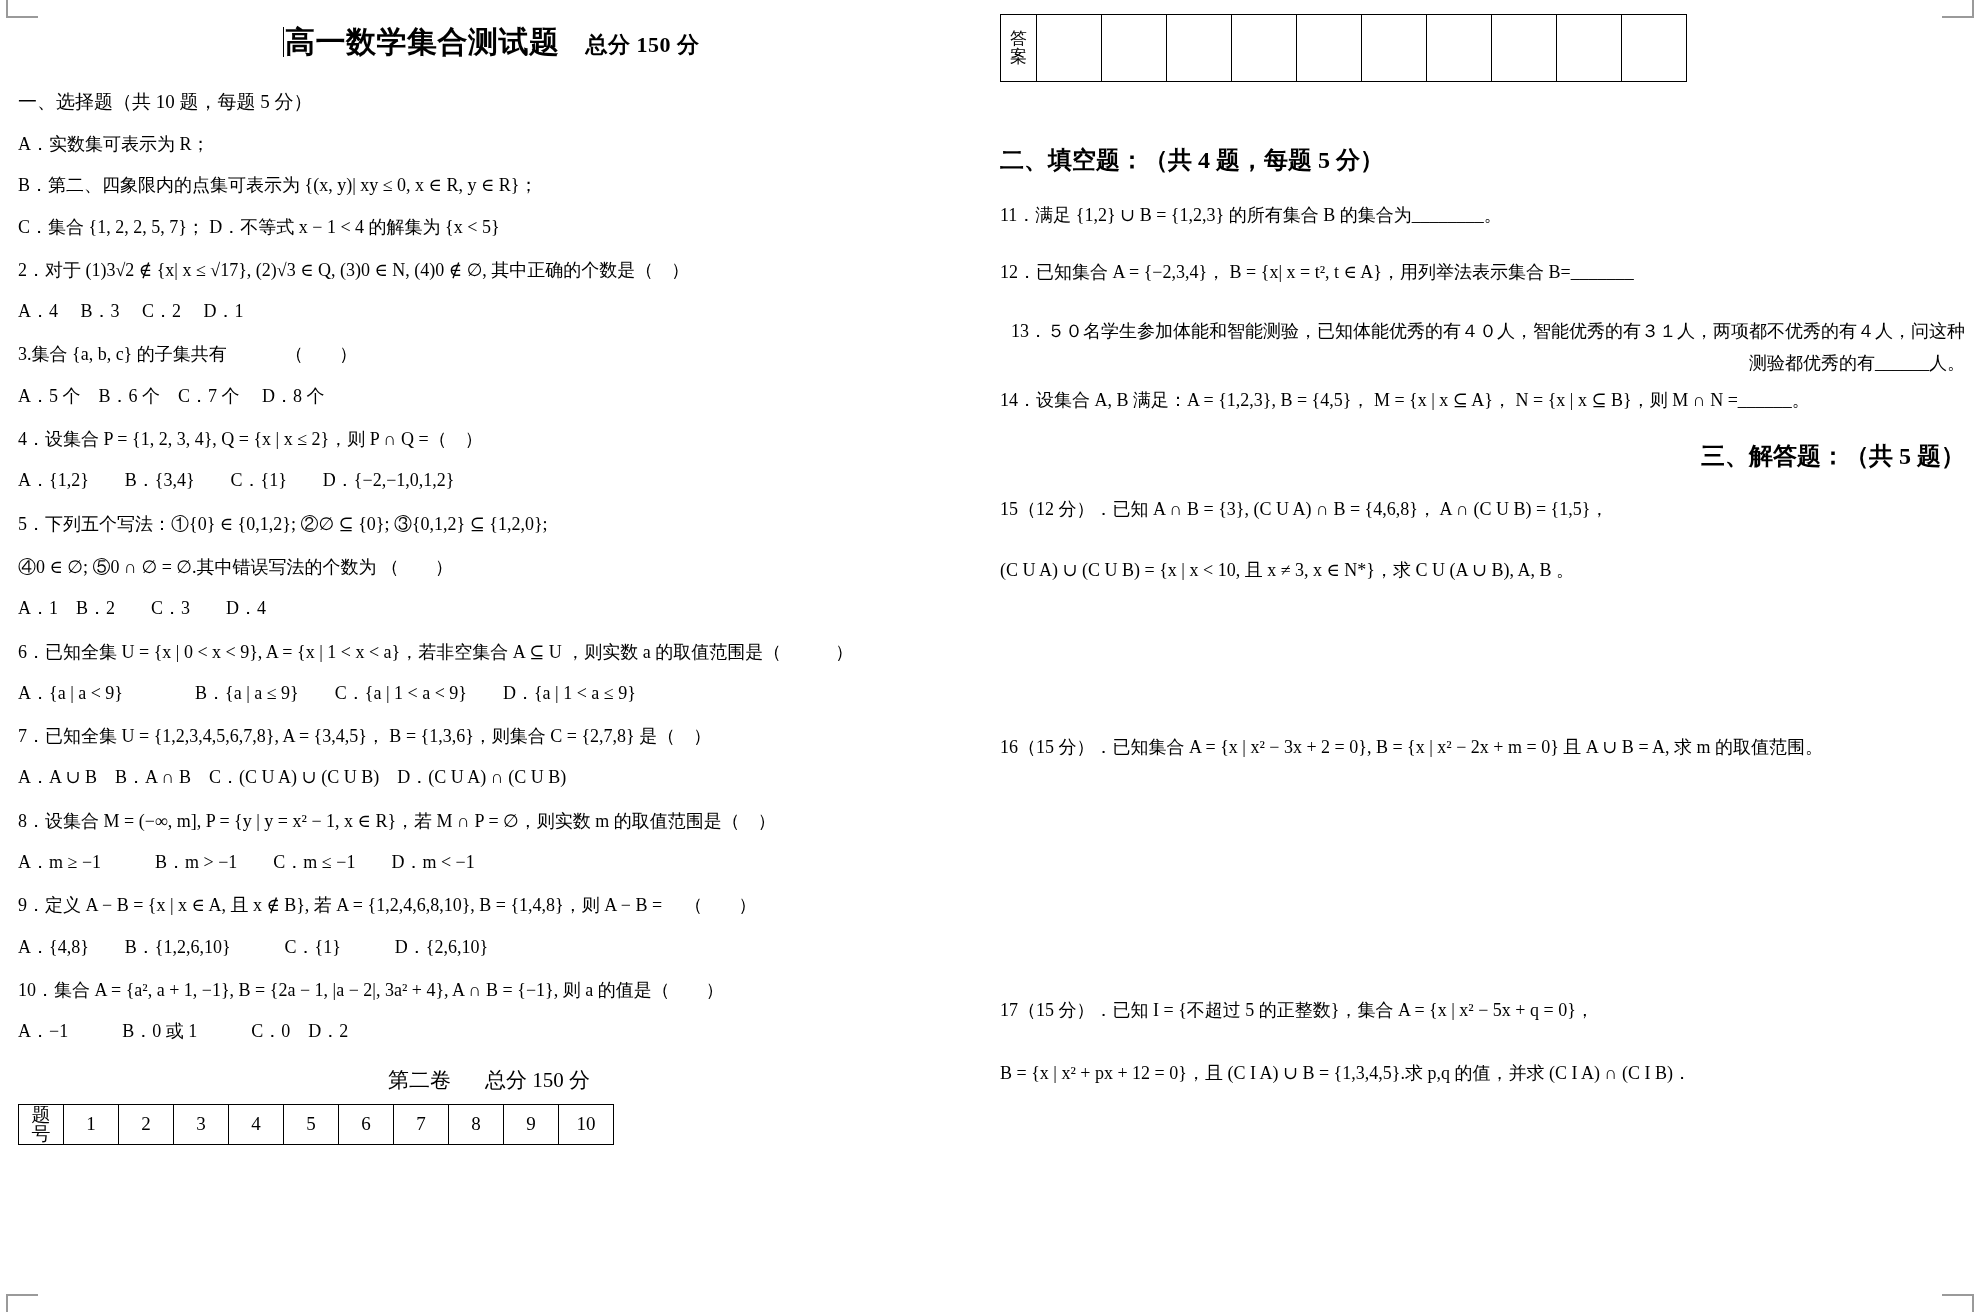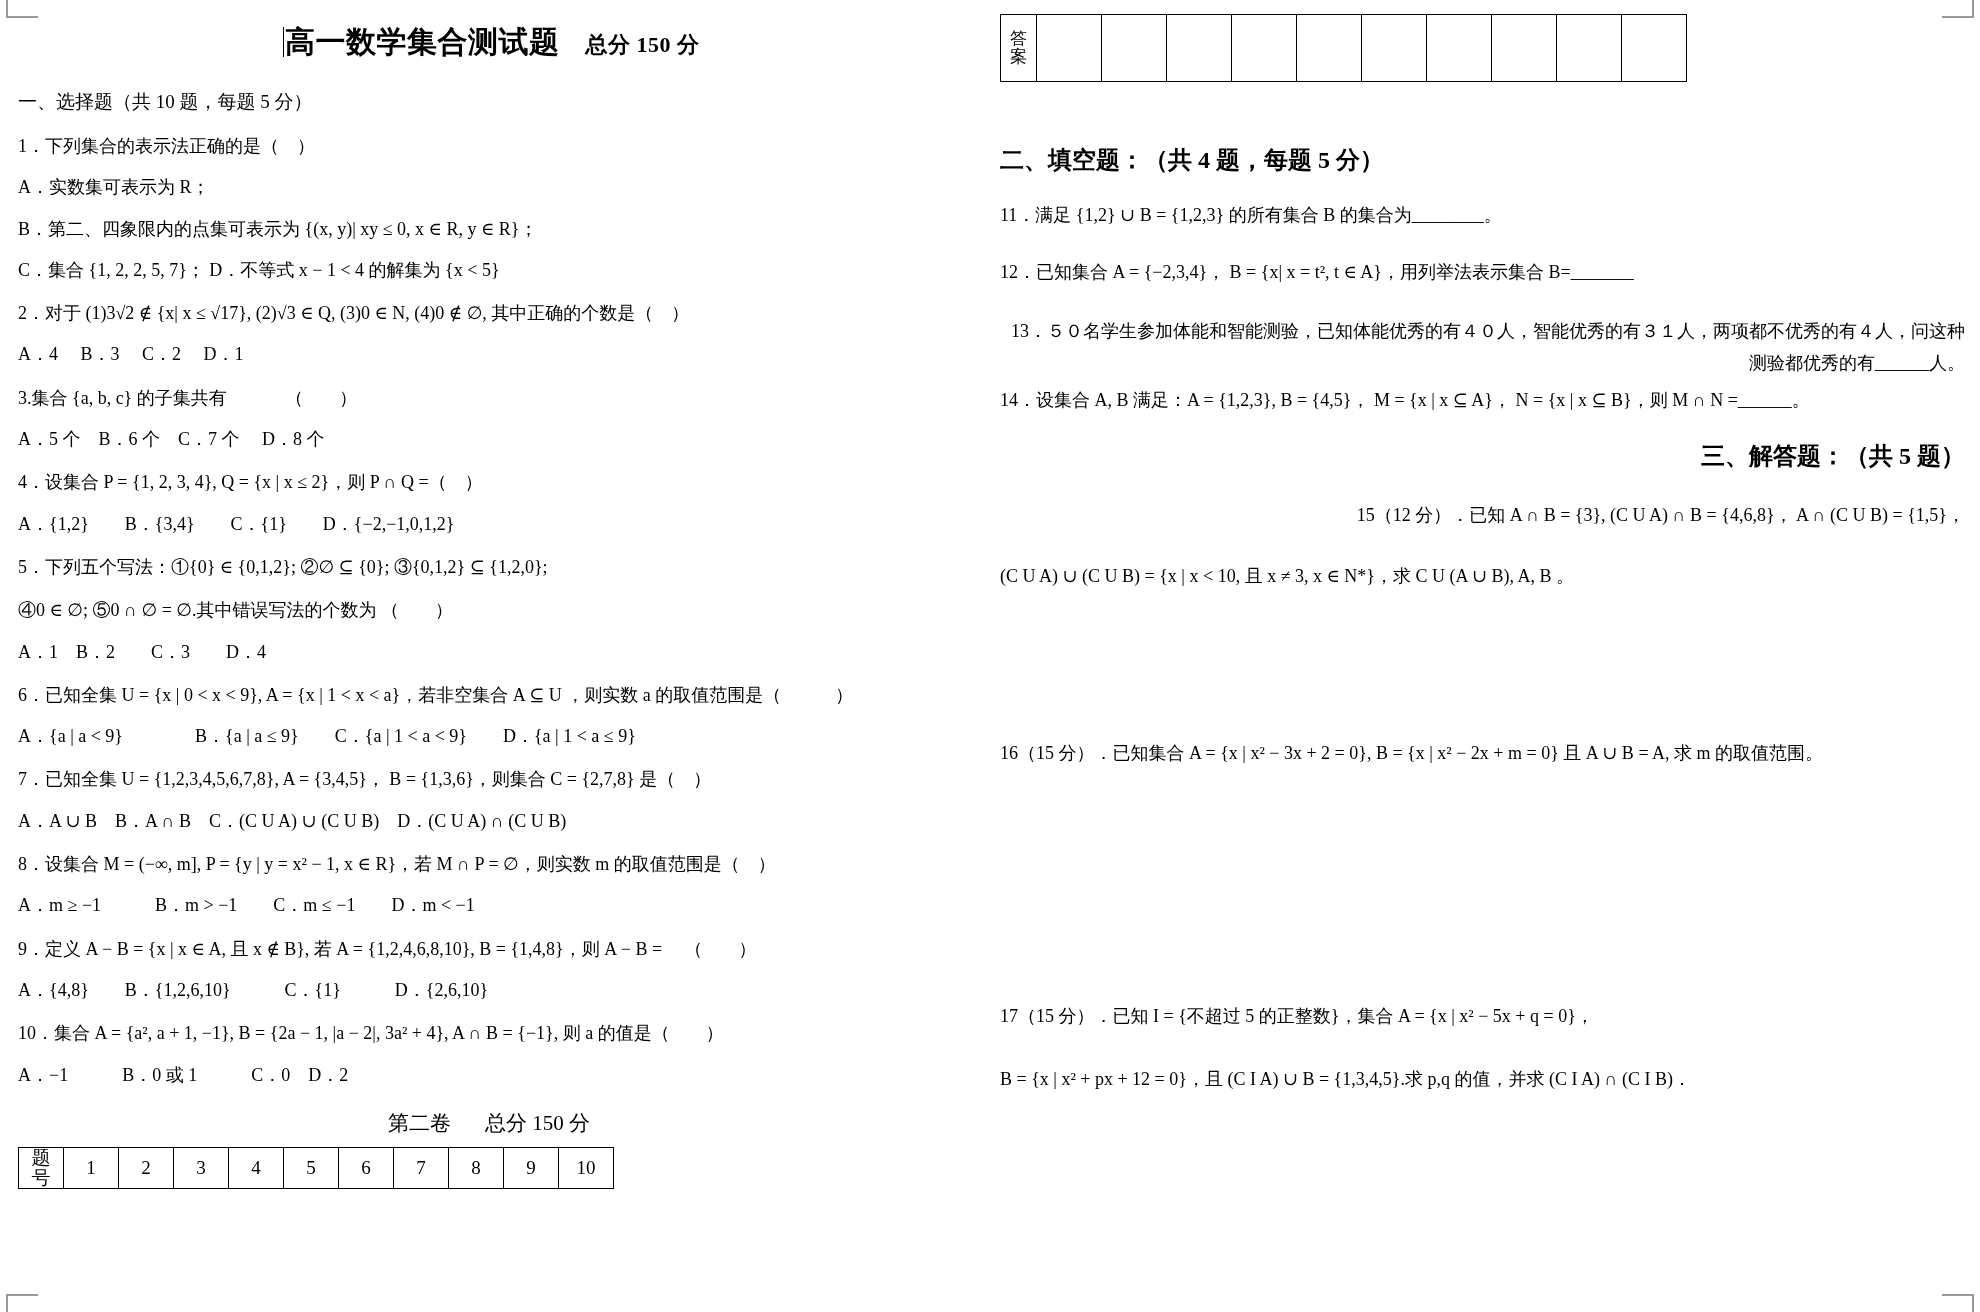--- a/index.html
+++ b/index.html
@@ -155,21 +155,20 @@
 
   <div class="col col-left">
 
     <div class="title">
       <span class="cursor"></span><span>高一数学集合测试题</span><span class="score">总分 150 分</span>
     </div>
 
 
     <div class="sec-head">一、选择题（共 10 题，每题 5 分）</div>
 
-    <div class="q">1．下列集合的表示法正确的是（　）</div>
     <div class="opts">A．实数集可表示为 R；</div>
     <div class="opts">B．第二、四象限内的点集可表示为 {(x, y)| xy ≤ 0, x ∈ R, y ∈ R}；</div>
     <div class="opts">C．集合 {1, 2, 2, 5, 7}；            D．不等式 x − 1 &lt; 4 的解集为 {x &lt; 5}</div>
 
     <div class="q">2．对于 (1)3√2 ∉ {x| x ≤ √17}, (2)√3 ∈ Q, (3)0 ∈ N, (4)0 ∉ ∅, 其中正确的个数是（　）</div>
     <div class="opts">A．4　 B．3　 C．2　 D．1</div>
 
     <div class="q">3.集合 {a, b, c} 的子集共有　　　 （　　）</div>
     <div class="opts">A．5 个　B．6 个　C．7 个　 D．8 个</div>
 
@@ -250,21 +249,21 @@
 
     <div class="sec-head-b">二、填空题：（共 4 题，每题 5 分）</div>
 
     <div class="rq" style="margin-top:26px;">11．满足 {1,2} ∪ B = {1,2,3} 的所有集合 B 的集合为________。</div>
     <div class="rq" style="margin-top:30px;">12．已知集合 A = {−2,3,4}， B = {x| x = t², t ∈ A}，用列举法表示集合 B=_______</div>
     <div class="rq wrap" style="margin-top:30px;text-align:right;">13．５０名学生参加体能和智能测验，已知体能优秀的有４０人，智能优秀的有３１人，两项都不优秀的有４人，问这种测验都优秀的有______人。</div>
     <div class="rq" style="margin-top:8px;">14．设集合 A, B 满足：A = {1,2,3}, B = {4,5}， M = {x | x ⊆ A}， N = {x | x ⊆ B}，则 M ∩ N =______。</div>
 
     <div class="sec-head-b" style="margin-top:26px;text-align:right;">三、解答题：（共 5 题）</div>
 
-    <div class="rq" style="margin-top:30px;text-align:right;">15（12 分）．已知 A ∩ B = {3}, (C U A) ∩ B = {4,6,8}， A ∩ (C U B) = {1,5}，</div>
+    <div class="rq" style="margin-top:24px;">15（12 分）．已知 A ∩ B = {3}, (C U A) ∩ B = {4,6,8}， A ∩ (C U B) = {1,5}，</div>
     <div class="rq" style="margin-top:34px;">(C U A) ∪ (C U B) = {x | x &lt; 10, 且 x ≠ 3, x ∈ N*}，求 C U (A ∪ B), A, B 。</div>
 
     <div class="gap-lg"></div>
 
     <div class="rq">16（15 分）．已知集合 A = {x | x² − 3x + 2 = 0}, B = {x | x² − 2x + m = 0} 且 A ∪ B = A, 求 m 的取值范围。</div>
 
     <div class="gap-lg"></div>
     <div class="gap-md"></div>
 
     <div class="rq">17（15 分）．已知 I = {不超过 5 的正整数}，集合 A = {x | x² − 5x + q = 0}，</div>

